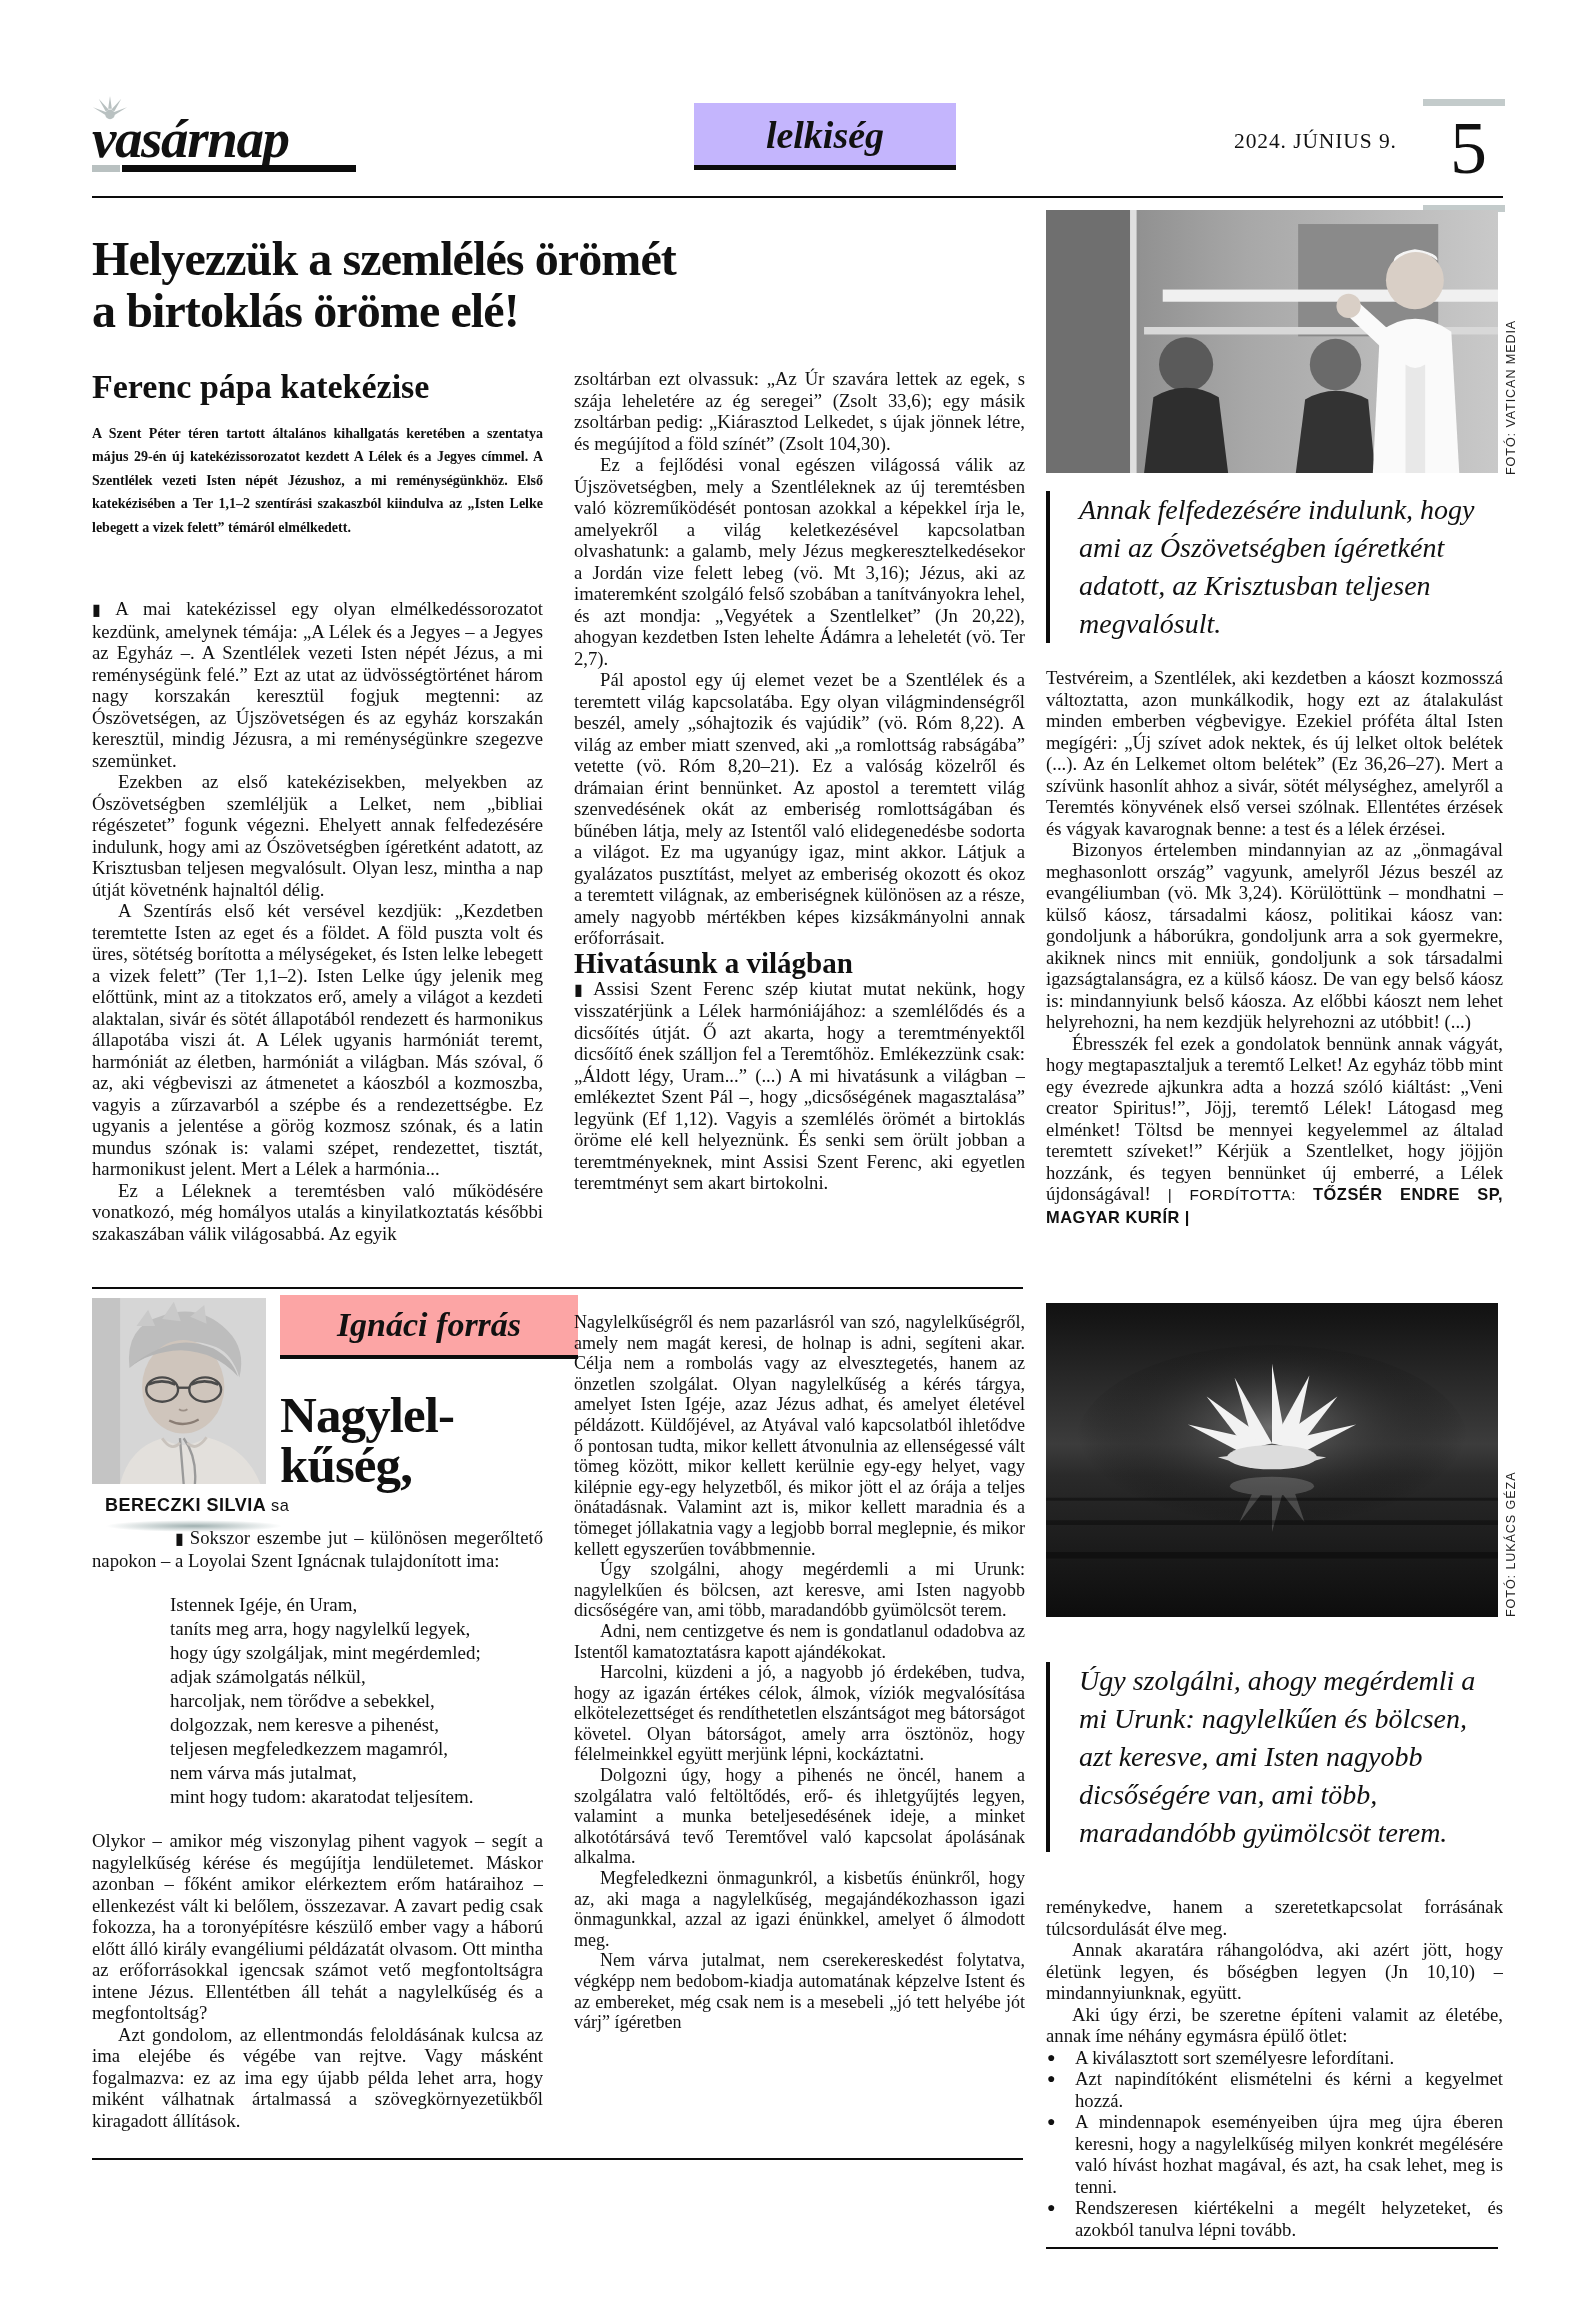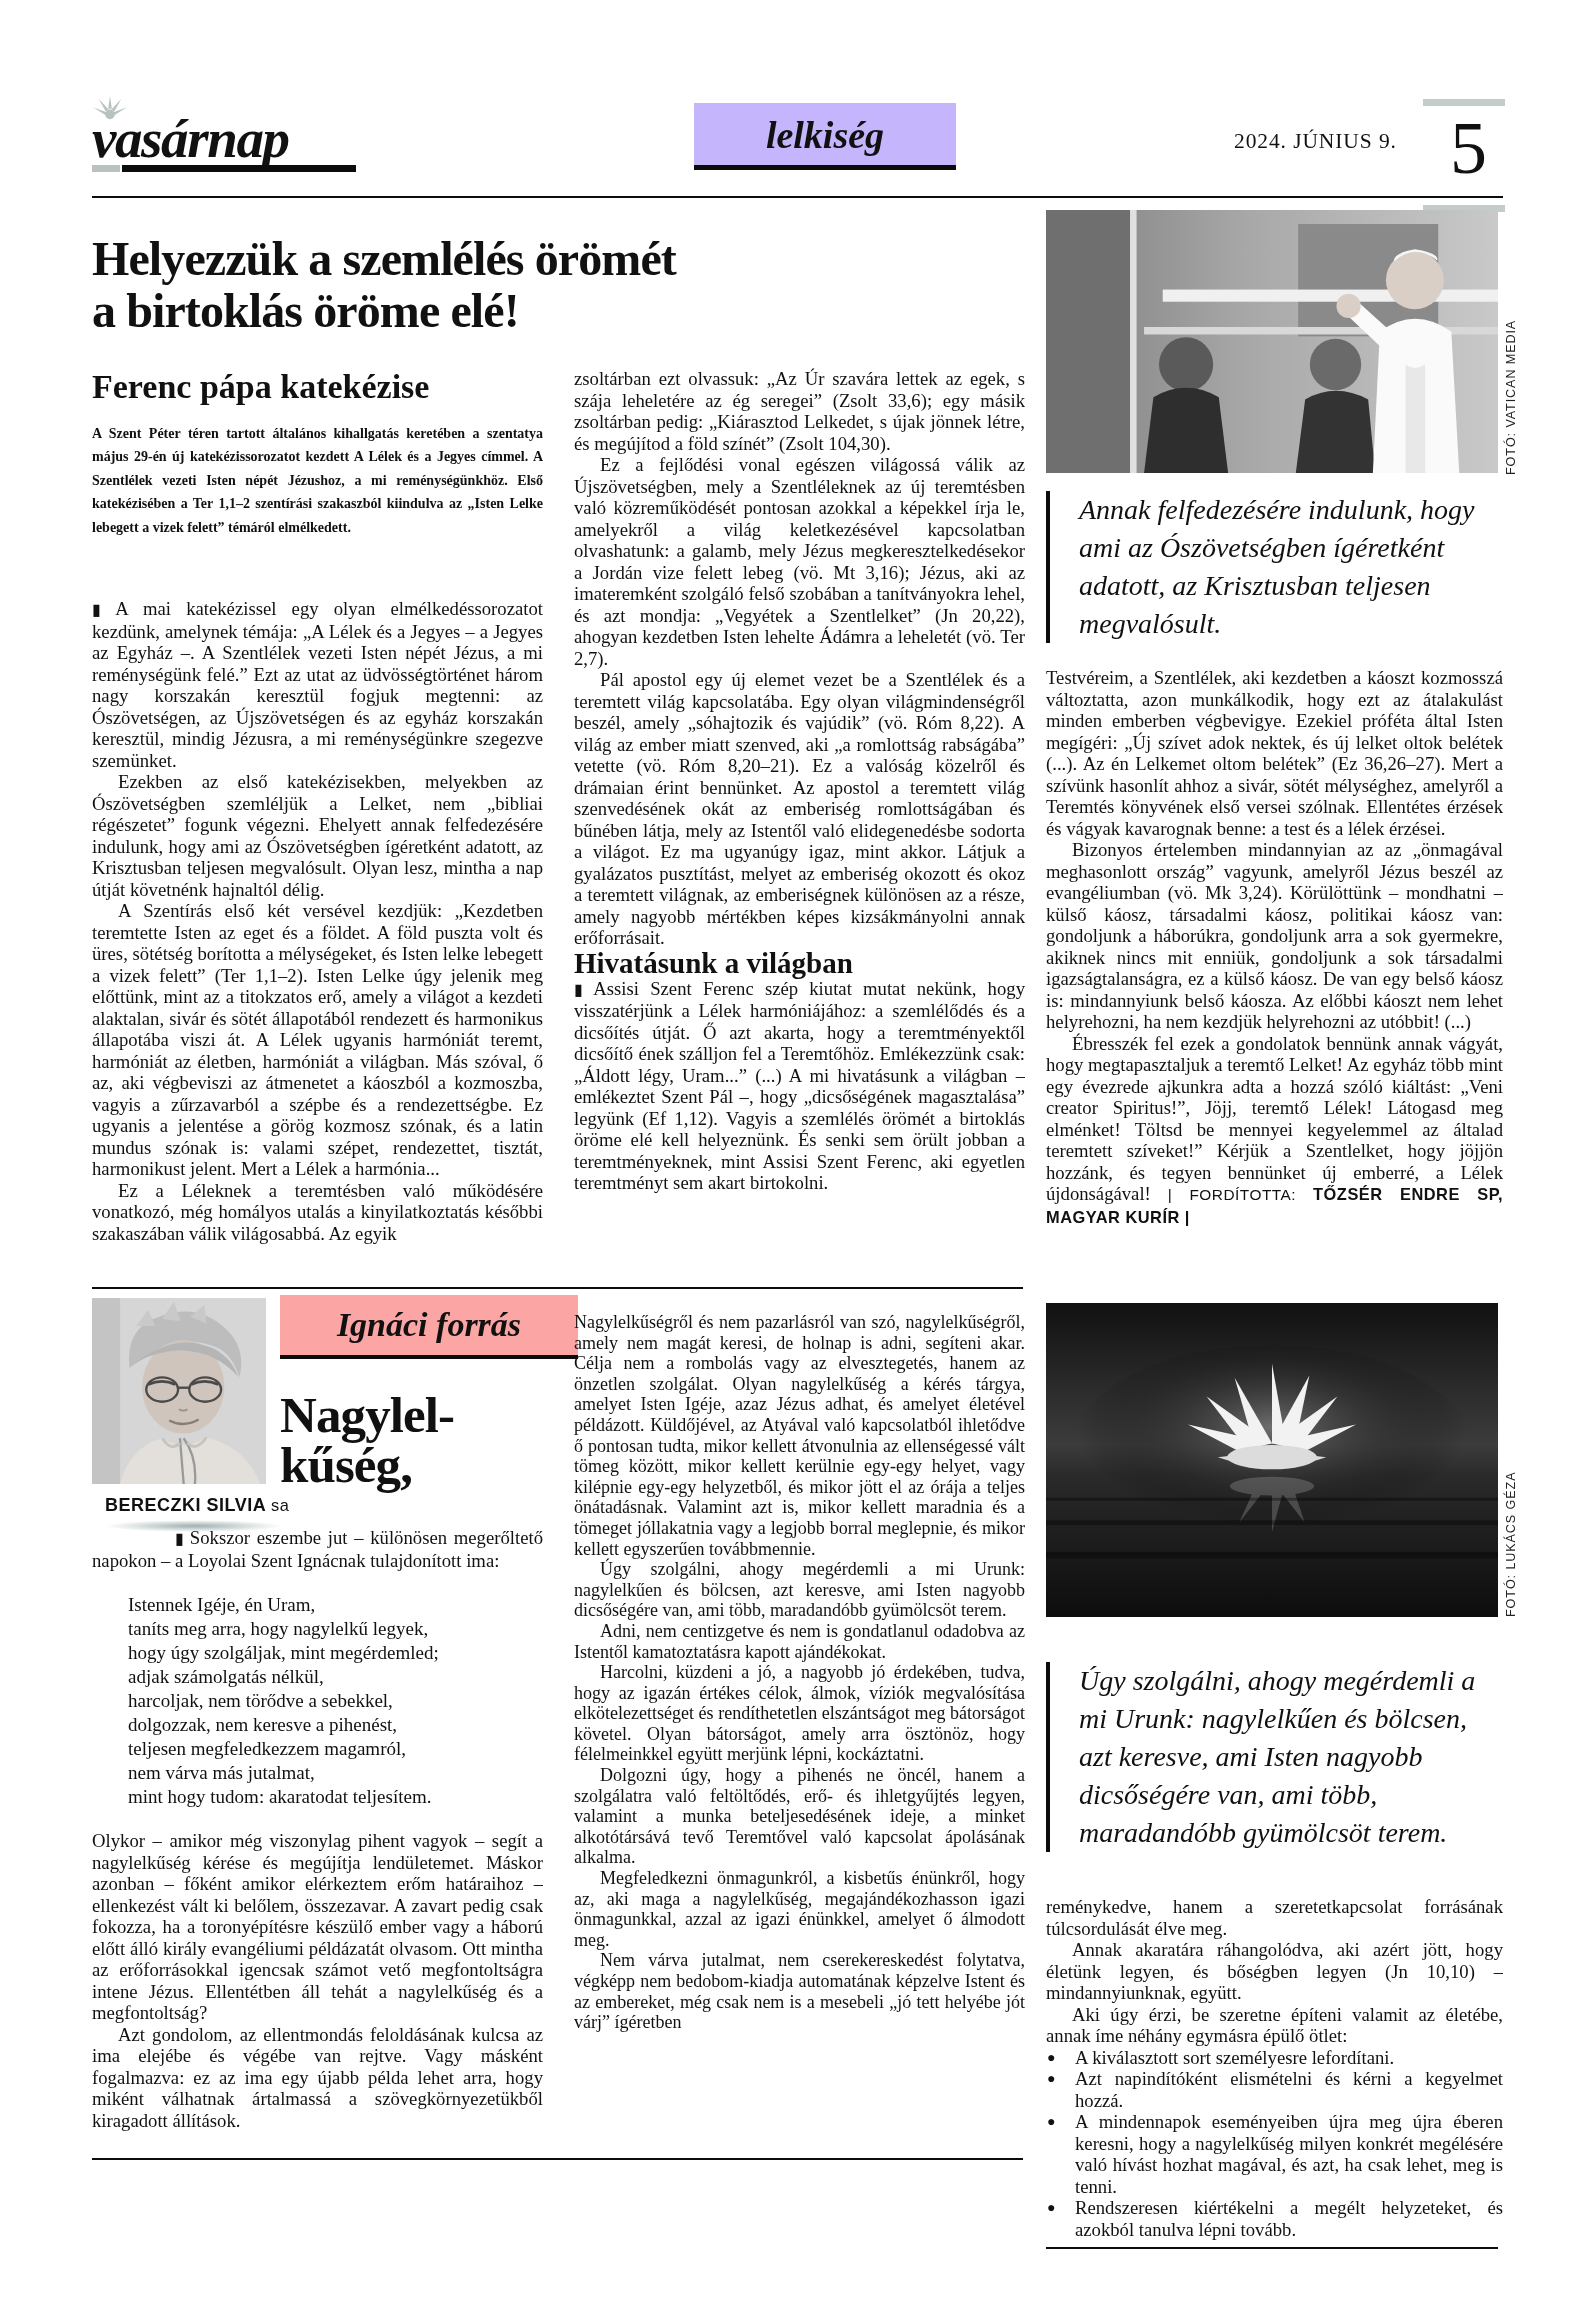--- a/index.html
+++ b/index.html
@@ -47,21 +47,21 @@
   .byline{left:105px;top:1495px;font-family:"Liberation Sans",sans-serif;font-size:18px;font-weight:bold;letter-spacing:0.5px;}
   .byline .sa{font-weight:normal;font-size:16.4px;}
   .shadow-ellipse{left:105px;top:1520px;width:178px;height:12px;border-radius:50%;
      background:radial-gradient(ellipse at center,#9fb0b0 0%,rgba(255,255,255,0) 70%);}
   .tag-badge{left:280px;top:1295px;width:298px;height:60px;background:#fca5a5;border-bottom:4.2px solid #0c0c0c;
      font-size:34px;line-height:60px;font-style:italic;font-weight:bold;text-align:center;}
   .art2-title{left:280px;top:1390px;width:308px;font-size:51px;line-height:50px;font-weight:bold;letter-spacing:-0.9px;}
   .colA{left:92px;top:1527px;width:451px;height:622px;}
   .colA .intro{text-indent:83px;}
   .prayer{margin:21.5px 0 21.5px 36px;font-size:19px;line-height:24px;text-align:left;}
-  .prayer div{text-indent:0;}
+  .prayer div{text-indent:0;margin-left:42px;}
   .colB{left:574px;top:1312px;width:451px;height:833px;font-size:18px;line-height:20.6px;}
   .lily{left:1046px;top:1303px;width:452px;height:314px;}
   .pull2{left:1046px;top:1662px;width:457px;}
   .colC{left:1046px;top:1896px;width:457px;height:347px;overflow:hidden;font-size:18.7px;line-height:21.5px;text-align:justify;}
   .colC p{margin:0;text-indent:26px;}
   .colC p.p-first{text-indent:0;}
   .colC ul{list-style:none;margin:0;padding:0;}
   .colC li{position:relative;padding-left:29px;text-align:justify;}
   .colC li::before{content:"●";position:absolute;left:0.9px;top:0px;font-size:14px;}
   .bottom-rule-left{left:92px;top:2158px;width:931px;height:1.9px;background:#0c0c0c;}

